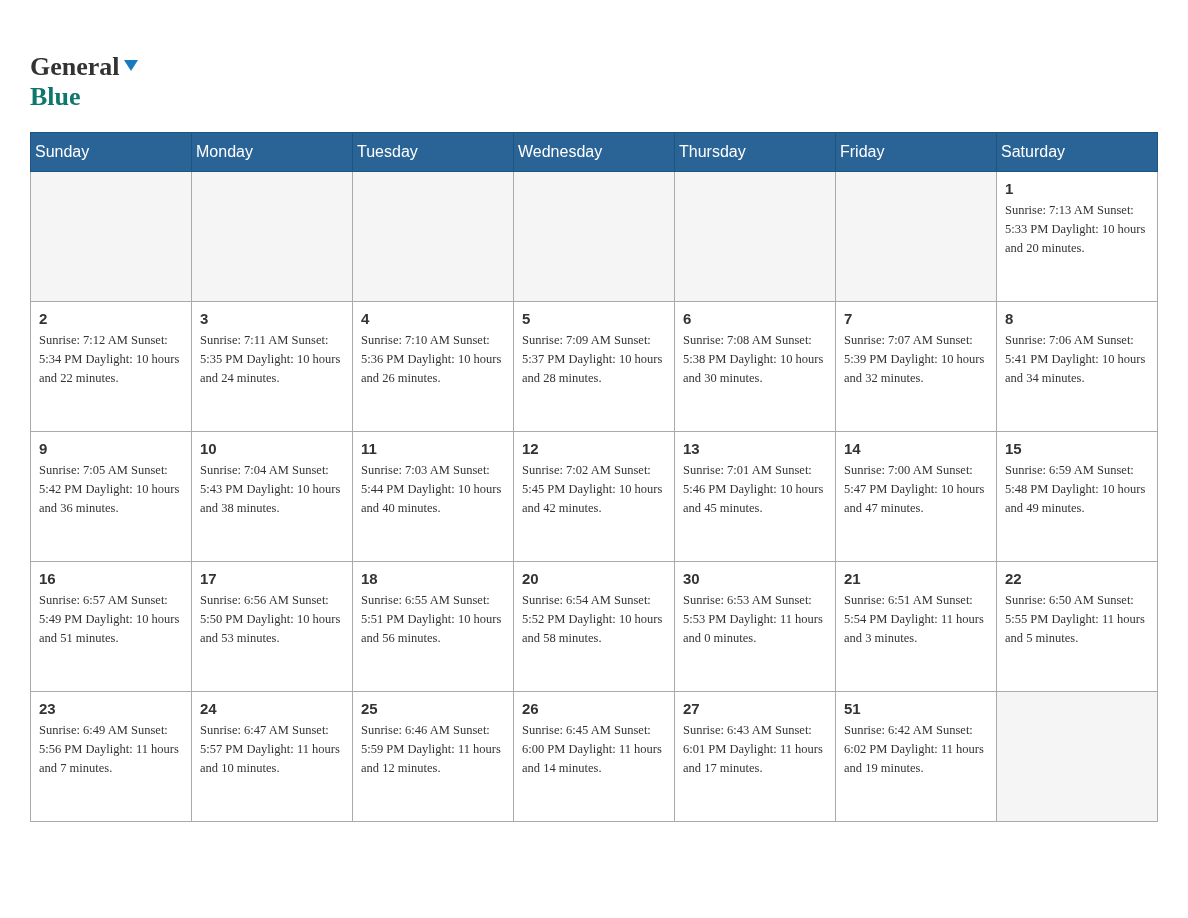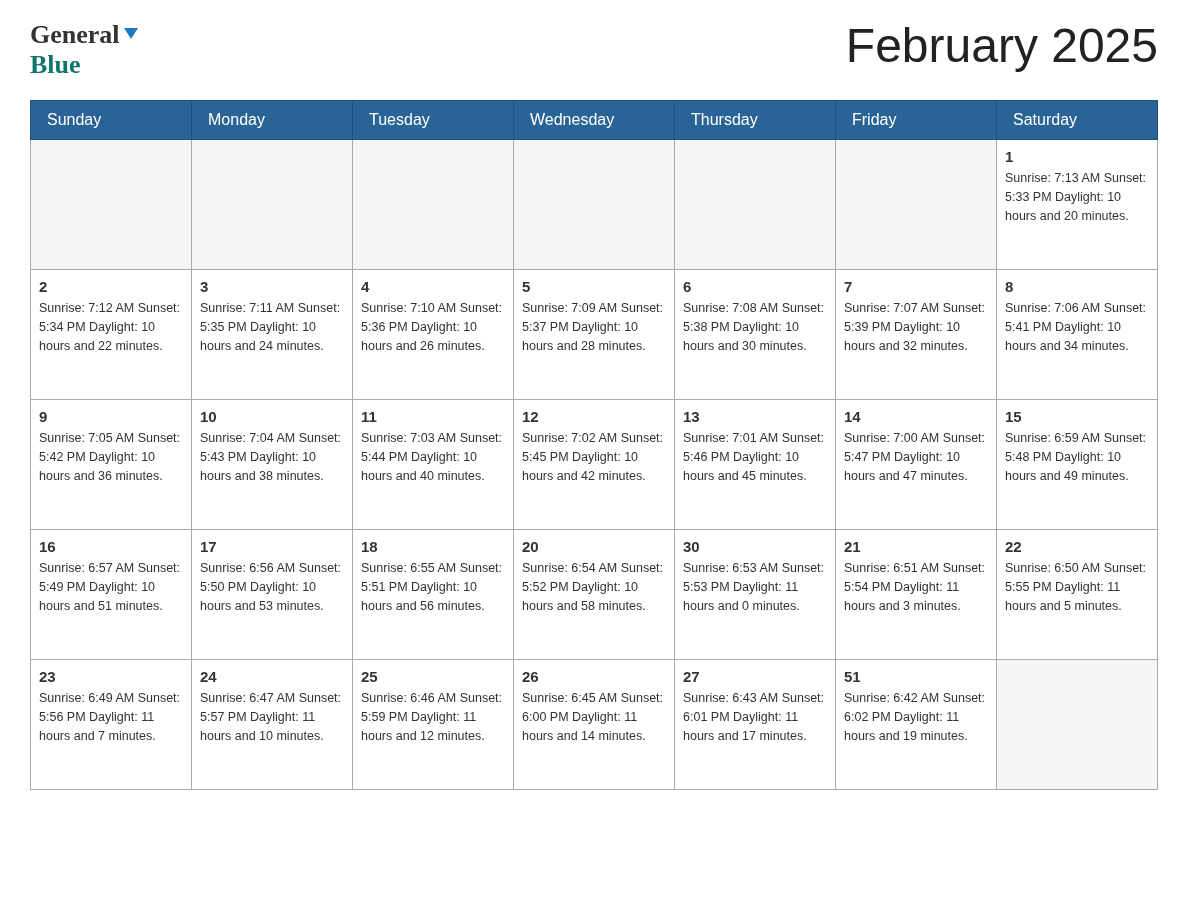--- a/index.html
+++ b/index.html
@@ -8,20 +8,21 @@
       background: #fff;
       padding: 20px 30px;
       width: 1188px;
       min-height: 918px;
     }
     .header {
       display: flex;
       justify-content: space-between;
       align-items: flex-start;
       margin-bottom: 20px;
+      margin-top: 32px;
     }
     .logo {
       display: flex;
       flex-direction: column;
       align-items: flex-start;
     }
     .title-area {
       text-align: right;
     }
     .month-title {
@@ -36,21 +37,21 @@
       margin-top: 4px;
     }
     .calendar {
       width: 100%;
       border-collapse: collapse;
       border: 1px solid #999;
     }
     .calendar th {
       background-color: #2a6496;
       color: #fff;
-      padding: 10px 16px;
+      padding: 10px 4px;
       font-size: 16px;
       font-weight: normal;
       text-align: left;
       border: 1px solid #1e5480;
     }
     .calendar td {
       border: 1px solid #aaa;
       vertical-align: top;
       padding: 8px;
       width: calc(100% / 7);
@@ -65,20 +66,21 @@
     .day-number {
       font-size: 15px;
       font-weight: bold;
       color: #333;
       margin-bottom: 4px;
     }
     .day-info {
       font-size: 12.5px;
       color: #333;
       line-height: 1.5;
+      font-family: Liberation Serif, serif;
     }
     .logo-row {
       display: flex;
       align-items: center;
     }
     .logo-text-general {
       font-size: 26px;
       font-weight: bold;
       color: #333;
       font-family: Georgia, serif;
@@ -103,21 +105,20 @@
       <span class="logo-text-general">General</span>
       <span class="logo-arrow">
         <svg width="18" height="18" viewBox="0 0 18 18">
           <polygon points="2,4 16,4 9,15" fill="#1a7abf"></polygon>
         </svg>
       </span>
     </div>
     <span class="logo-text-blue">Blue</span>
   </div>
   <div class="title-area">
-    <div class="month-title">February 2025</div>
   </div>
 </div>
 
 <table class="calendar">
   <thead>
     <tr>
     <th>Sunday</th>
         <th>Monday</th>
         <th>Tuesday</th>
         <th>Wednesday</th>

